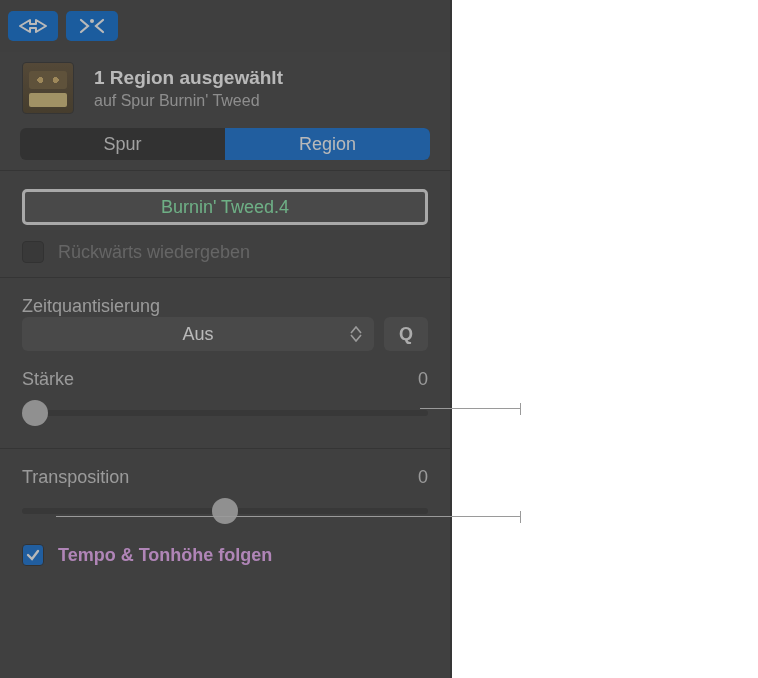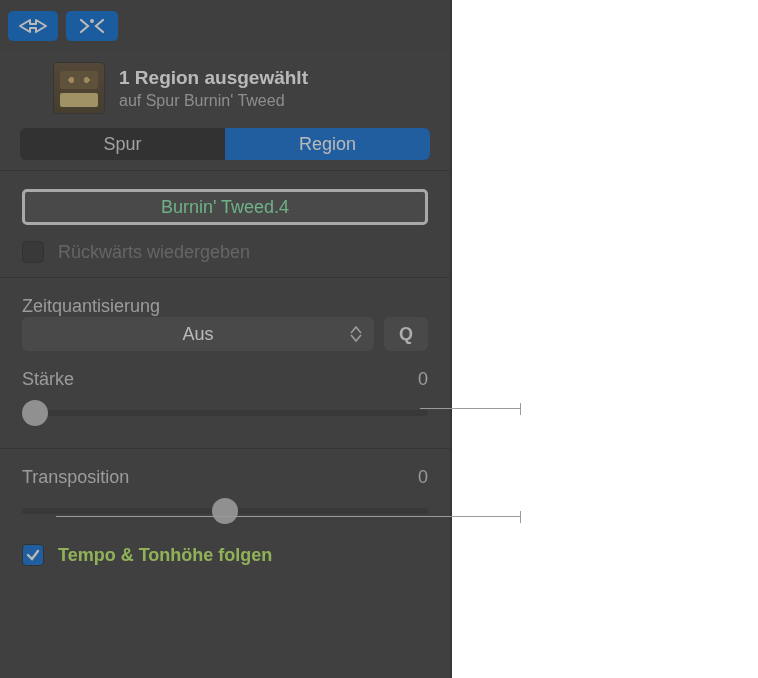--- a/index.html
+++ b/index.html
@@ -43,22 +43,21 @@
     min-width: 50px;
     display: flex;
     align-items: center;
     justify-content: center;
     color: #fff;
   }
   .hdr {
     display: flex;
     align-items: center;
     padding: 10px 14px 14px 22px;
-    gap: 14px;
-    margin-left: 31px;
+    gap: 20px;
   }
   .thumb {
     width: 52px;
     height: 52px;
     background: linear-gradient(#5c4a2f,#46381f);
     border-radius: 4px;
     border: 1px solid #2a2a2a;
     position: relative;
   }
   .thumb::before{
@@ -116,21 +115,21 @@
     background: #313131;
     border-radius: 4px;
     border: 1px solid #262626;
     display:flex; align-items:center; justify-content:center;
   }
   .chk.checked { background: #0a6cd6; }
   .chk.checked svg { display:block; }
   .chk svg { display:none; }
   .lbl { font-size: 18px; color: #c7c7c7; }
   .lbl.dis { color: #787878; }
-  .lbl.strong { color: #bef264; font-weight:600; }
+  .lbl.strong { color: #f0abfc; font-weight:600; }
   .group-title { font-size: 18px; color: #cecece; }
   .combo-row { display:flex; gap:10px; align-items:center; }
   .combo {
     flex:1;
     height: 34px;
     background: #4b4b4b;
     border-radius: 6px;
     display:flex; align-items:center; justify-content:center;
     position:relative;
     font-size:18px; color:#ffffff;

